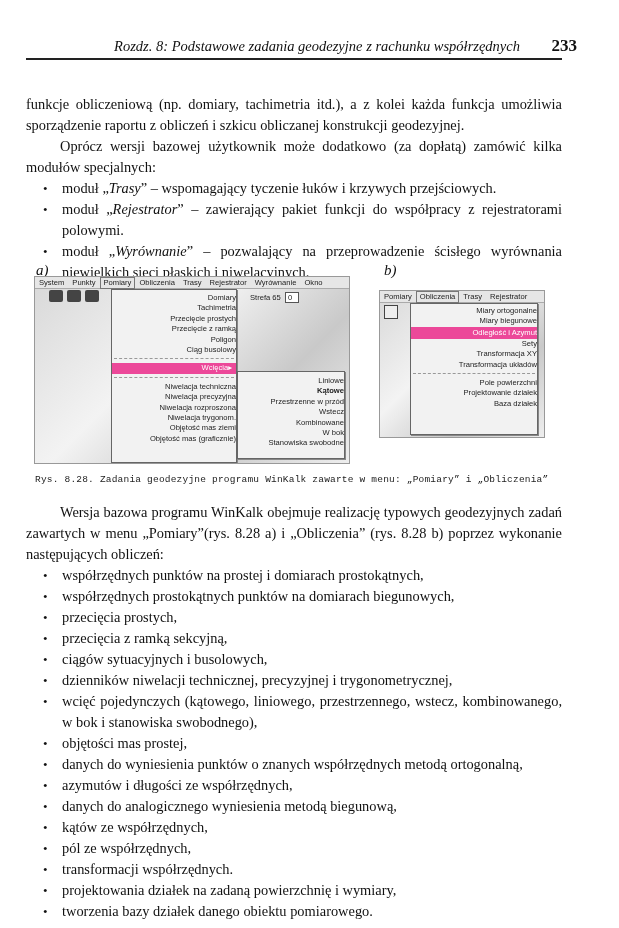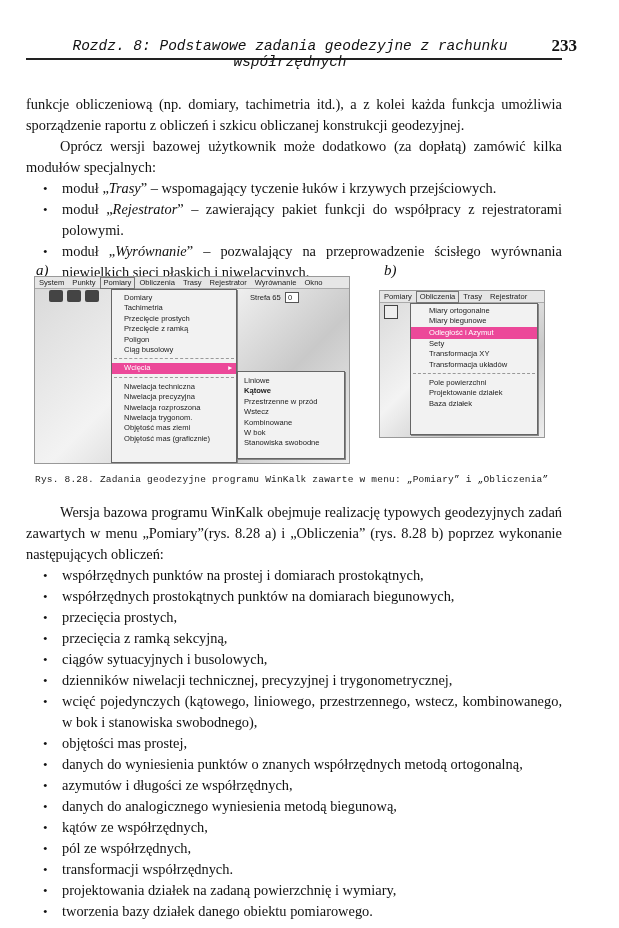--- a/index.html
+++ b/index.html
@@ -1,32 +1,32 @@
 <!DOCTYPE html>
 <html><head>
 <meta charset="utf-8">
 <style>
   html, body { margin:0; padding:0; background:#fff; }
   body { width:619px; height:928px; position:relative; overflow:hidden; font-family:"Liberation Serif", serif; color:#111; }
   .page { position:absolute; left:0; top:0; width:619px; height:928px; }
-  .running-head { position:absolute; left:60px; top:38px; width:520px; font-style:italic; font-size:14.5px; text-align:center; padding-right:60px; box-sizing:border-box;font-family:Liberation Mono, monospace; }
+  .running-head { position:absolute; left:60px; top:38px; width:520px; font-style:italic; font-size:14.5px; text-align:right; padding-right:60px; box-sizing:border-box; }
   .page-num { position:absolute; right:42px; top:36px; font-size:17px; font-weight:bold; }
   .head-rule { position:absolute; left:26px; top:58px; width:536px; height:2px; background:#222; }
   .text { position:absolute; left:26px; width:536px; font-size:14.4px; line-height:21px; text-align:justify; }
   .indent { text-indent:34px; }
   ul.bul { margin:0; padding:0; list-style:none; }
   ul.bul li { position:relative; padding-left:36px; }
   ul.bul li::before { content:"•"; position:absolute; left:17px; top:0; font-size:13px; }
   .fig-label { position:absolute; font-style:italic; font-size:15px; }
   .shot { position:absolute; background:linear-gradient(135deg,#d8d8d8 0%,#f3f3f3 40%,#c9c9c9 70%,#eeeeee 100%); border:1px solid #999; overflow:hidden; font-family:"Liberation Sans", sans-serif; font-size:7.6px; color:#222; }
   .menubar { position:absolute; left:0; top:0; right:0; height:11px; background:#e6e6e6; border-bottom:1px solid #aaa; white-space:nowrap; }
   .menubar span { display:inline-block; padding:1px 4px 0; line-height:10px; }
   .menubar span.active { border:1px solid #777; padding:0 3px; }
   .dropdown { position:absolute; background:#f2f2f2; border:1px solid #666; box-shadow:1px 1px 0 #888; }
-  .dropdown div { line-height:10.4px; padding-left:12px; white-space:nowrap; }
+  .dropdown div { line-height:10.4px; padding-left:12px; white-space:nowrap;text-align:right; }
   .dropdown .sel { background:#ec4899; color:#fff; }
   .dropdown .sep { height:1px; border-top:1px dashed #999; margin:3px 2px; padding:0; }
   .toolbar-icons { position:absolute; left:14px; top:13px; }
   .toolbar-icons span { display:inline-block; width:14px; height:12px; background:#444; margin-right:4px; border-radius:2px; }
   .bold { font-weight:bold; }
   .caption { position:absolute; left:35px; top:474px; font-family:Liberation Mono, monospace; font-size:9.5px; color:#222; letter-spacing:0.2px; }
 </style>
 </head>
 <body>
 

